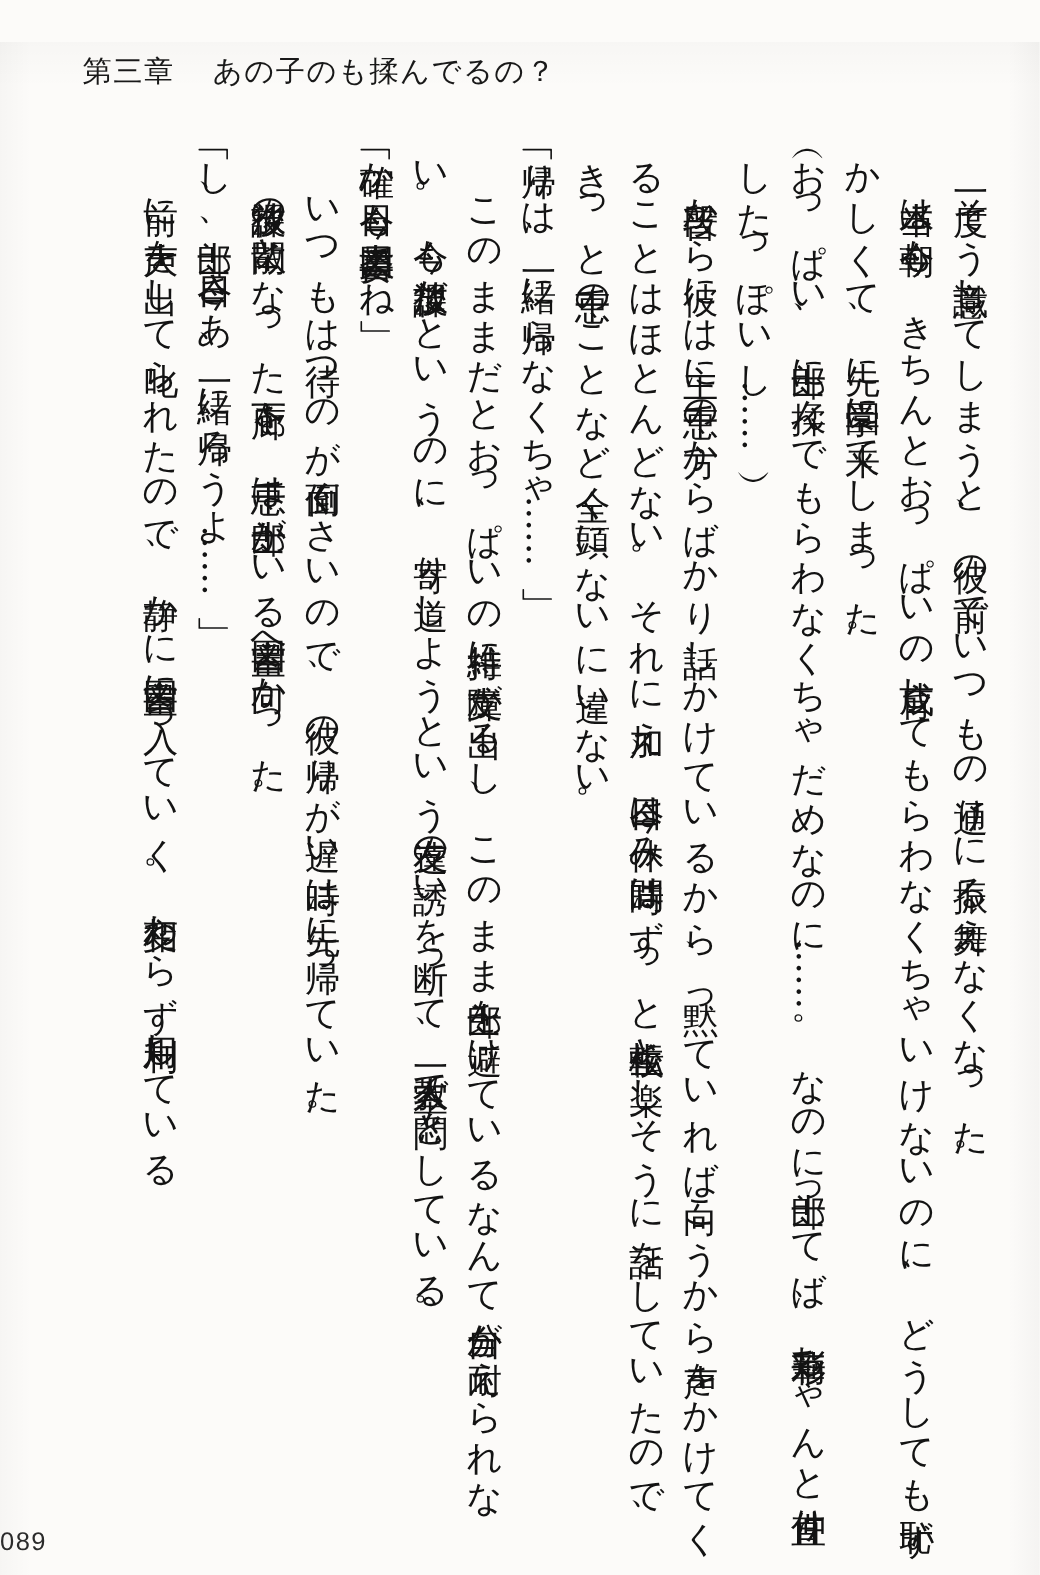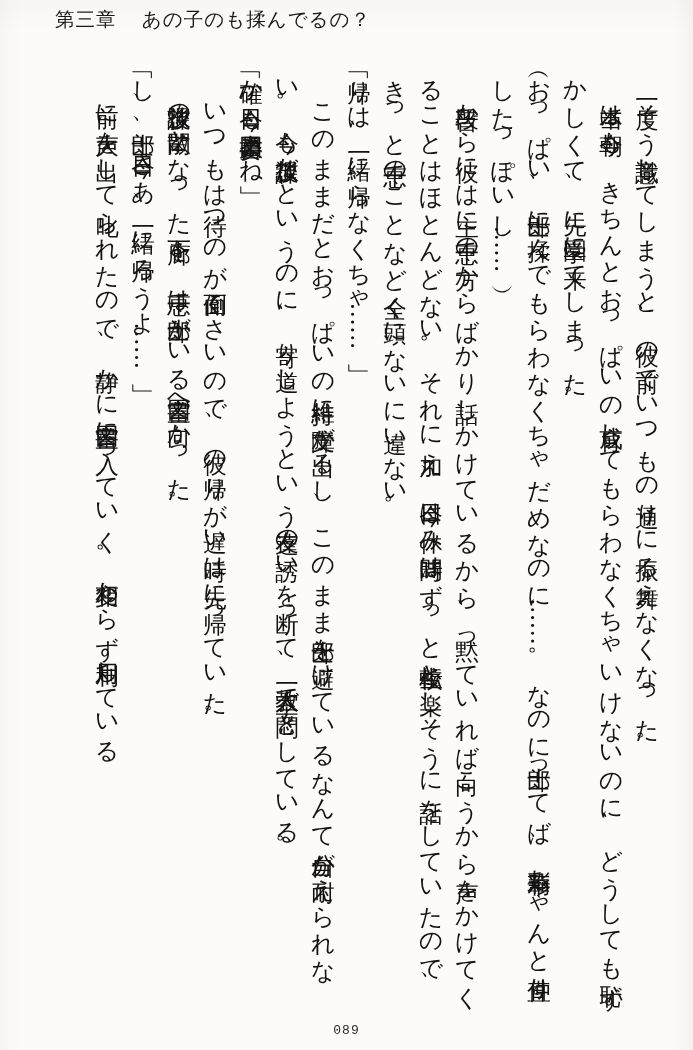--- a/index.html
+++ b/index.html
@@ -15,20 +15,21 @@
     font-family: "DejaVu Serif", "Liberation Serif", serif;
     color: #141414;
   }
   
   .page {
     position: absolute;
     inset: 0;
     background:
       linear-gradient(to right, rgba(0,0,0,0.025), rgba(0,0,0,0) 3%, rgba(0,0,0,0) 97%, rgba(0,0,0,0.03)),
       linear-gradient(to bottom, rgba(0,0,0,0.02), rgba(0,0,0,0) 3%);
+    margin-top: 28px;
   }
   .running-head {
     position: absolute;
     left: 55px;
     top: 6px;
     font-size: 19.5px;
     letter-spacing: 1px;
     white-space: nowrap;
     color: #191919;
   }
@@ -53,23 +54,23 @@
     padding: 0;
   }
   .body-text p.indent {
     text-indent: 1em;
   }
   .folio {
     position: absolute;
     bottom: 12px;
     left: 0;
     width: 100%;
-    text-align: center;
-    font-family: Liberation Mono, monospace;
-    font-size: 13px;
+    text-align: left;
+    font-family: Liberation Sans, sans-serif;
+    font-size: 17px;
     letter-spacing: 1px;
     color: #2b2b2b;
   }
 </style>
 </head>
 <body>
 
 <div class="page">
 
   <div class="running-head">

